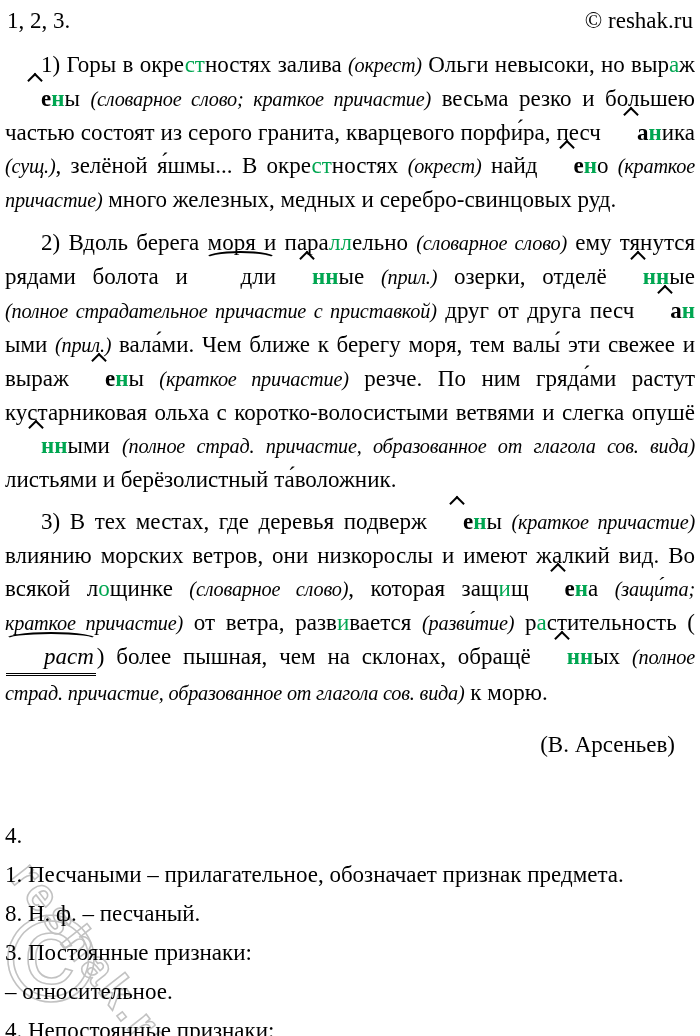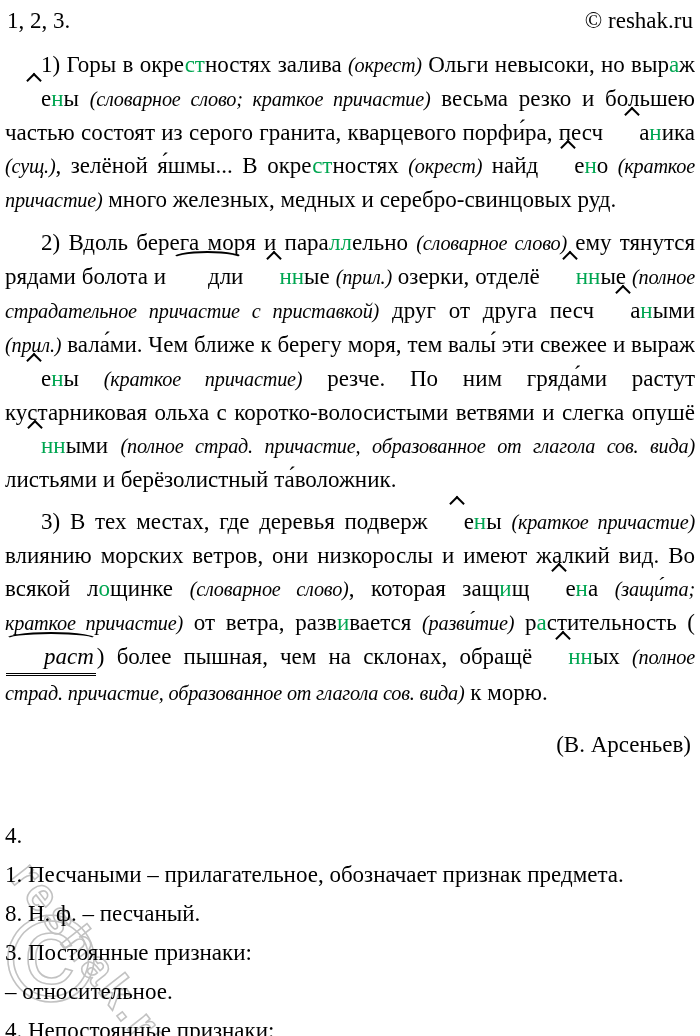--- a/index.html
+++ b/index.html
@@ -12,32 +12,32 @@
     font-size:23px; line-height:33px;
   }
   .content { position:relative; z-index:1; padding:6px 5px 0 5px; }
   .hdr { display:flex; justify-content:space-between; align-items:flex-start;
          font-size:23px; line-height:26px; padding:2px 2px 0 2px;text-align:right; }
   .para { margin:14px 0 0 0; text-align:justify; text-indent:36px; }
   .para + .para { margin-top:9px; }
   .grn { color:var(--green); }
   .bld { font-weight:normal; }
   .ann { font-style:italic; font-size:0.88em; letter-spacing:-0.2px; }
-  .mk-caret { position:relative; display:inline-block; }
+  .mk-caret { position:relative; display:inline-block;font-weight:bold; }
   .mk-caret::before { content:""; position:absolute; left:50%; top:-7px;
     width:9px; height:9px; border-top:2px solid #000; border-right:2px solid #000;
     transform:translateX(-50%) rotate(-45deg); }
   .mk-arc { position:relative; display:inline-block; }
   .mk-arc::before { content:""; position:absolute; left:-1px; right:-1px; top:-9px;
     height:12px; border:2px solid transparent; border-top-color:#000; border-radius:50%; }
   .mk-root { position:relative; display:inline-block; font-style:italic;
     border-bottom:3px double #000; padding:0 2px; margin:0 1px; }
   .mk-root::before { content:""; position:absolute; left:-2px; right:-2px; top:-8px;
     height:11px; border:2px solid transparent; border-top-color:#000; border-radius:50%; }
-  .attribution { text-align:right; margin:18px 4px 0 0; }
+  .attribution { text-align:right; margin:18px 20px 0 0; }
   .analysis { margin-top:62px; }
   .analysis p { margin:0 0 13px 0; line-height:26px; text-align:left; }
   .wm-text { position:absolute; z-index:0; left:34px; top:858px;
     font-family:"Liberation Sans","DejaVu Sans",sans-serif; font-weight:bold;
     font-size:46px; letter-spacing:4px; color:transparent;
     -webkit-text-stroke:1.6px var(--wm); transform:rotate(52deg); transform-origin:0 0;
     white-space:nowrap; }
   .wm-copy { position:absolute; z-index:0; left:6px; top:898px;
     font-family:"Liberation Sans","DejaVu Sans",sans-serif; font-size:122px; line-height:1;
     color:transparent; -webkit-text-stroke:1.6px var(--wm); }

